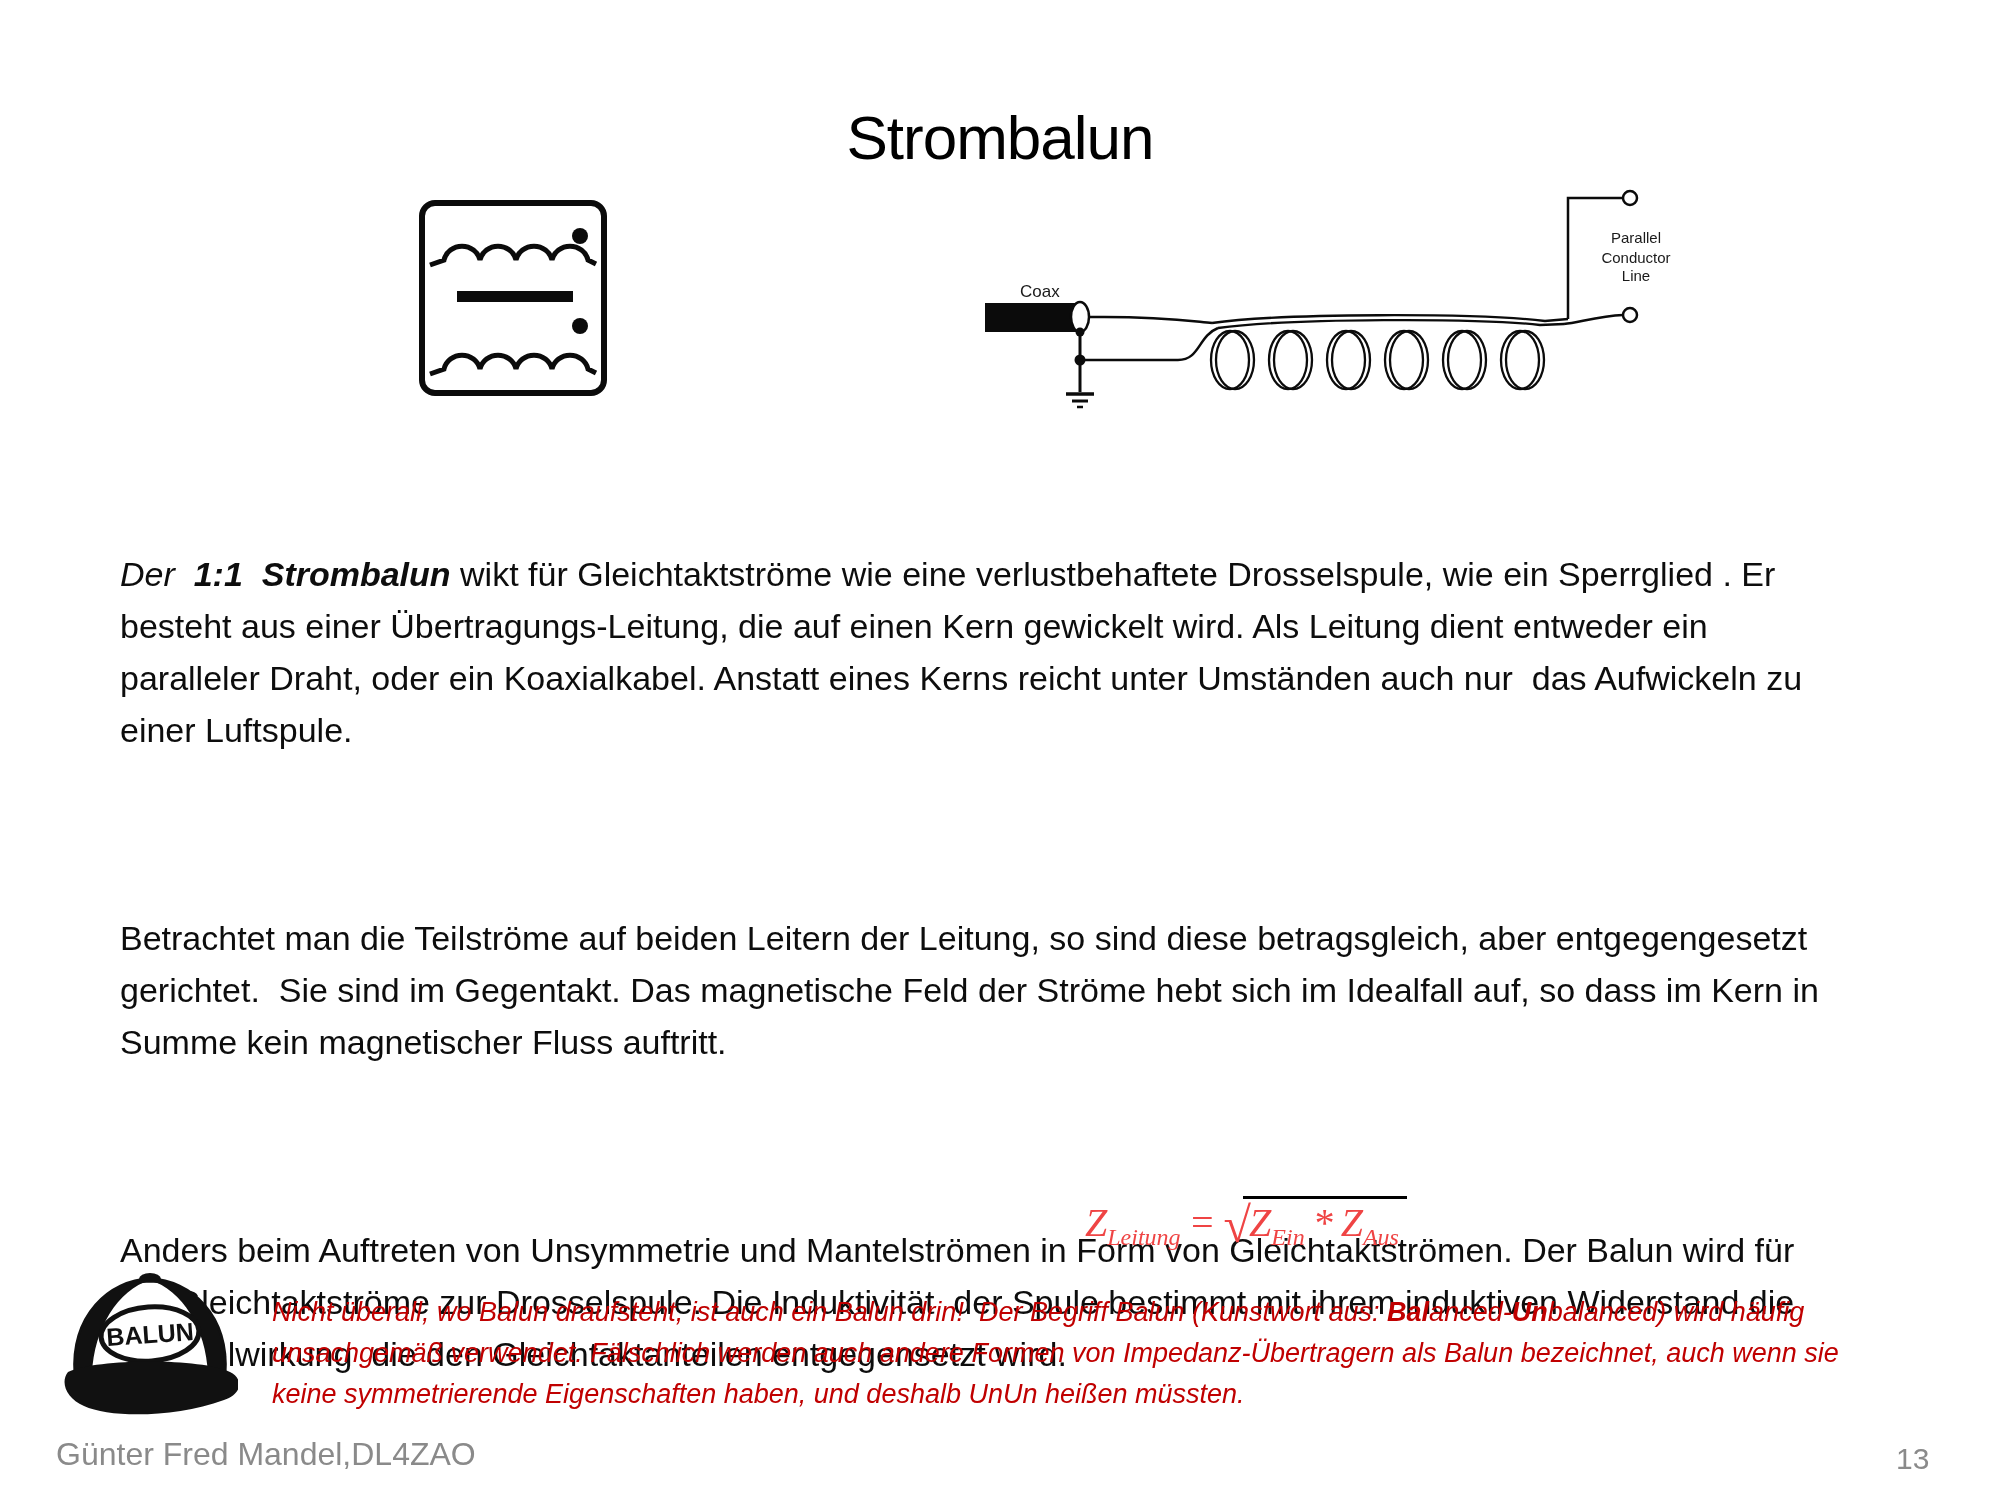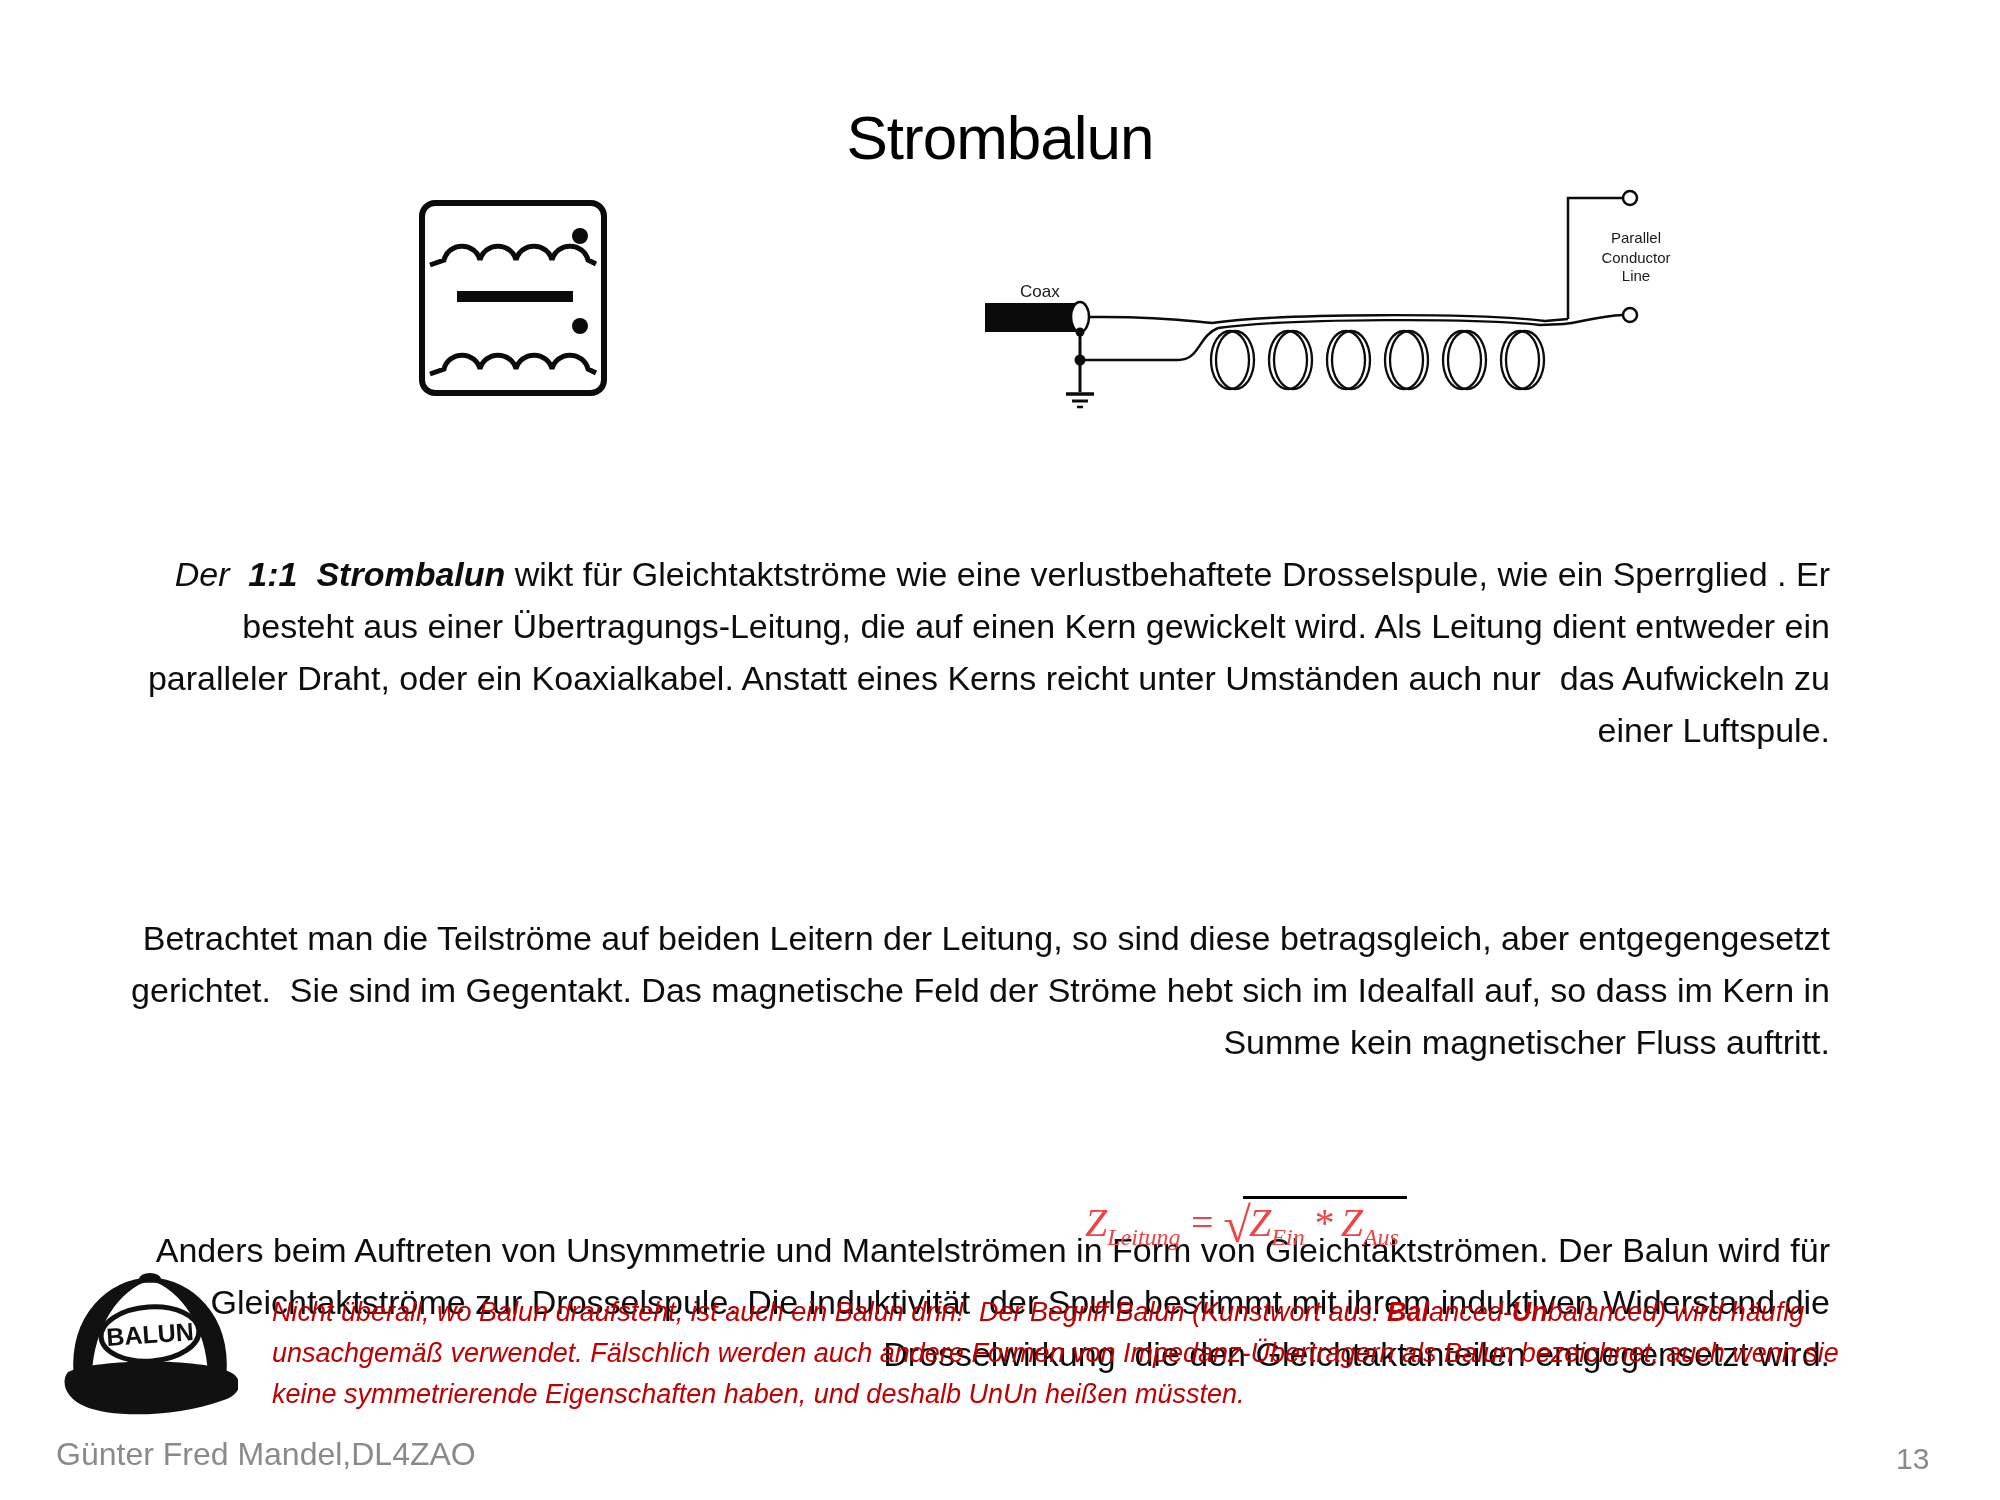--- a/index.html
+++ b/index.html
@@ -13,21 +13,21 @@
     font-size:62px; font-weight:400; letter-spacing:-1px; color:#000000;
   }
   .xfmr-svg  { position:absolute; left:417px; top:198px; }
   .diag-svg  { position:absolute; left:960px; top:185px; }
   .cap-svg   { position:absolute; left:58px;  top:1268px; }
 
   .body-text {
     position:absolute; left:120px; top:444px; width:1710px;
     font-size:34px; line-height:52px; color:#0d0d0d; white-space:pre-wrap;
   }
-  .body-text p { margin:0 0 52px 0;text-align:right; }
+  .body-text p { margin:0 0 52px 0; }
   .it  { font-style:italic; }
   .bit { font-style:italic; font-weight:bold; }
 
   .formula {
     position:absolute; left:1085px; top:1196px; white-space:nowrap;
     font-family:"Liberation Serif", serif; font-style:italic;
     font-size:40px; color:#ef4444;
   }
   .formula sub { font-size:24px; line-height:0; }
   .feq { margin:0 8px; }

